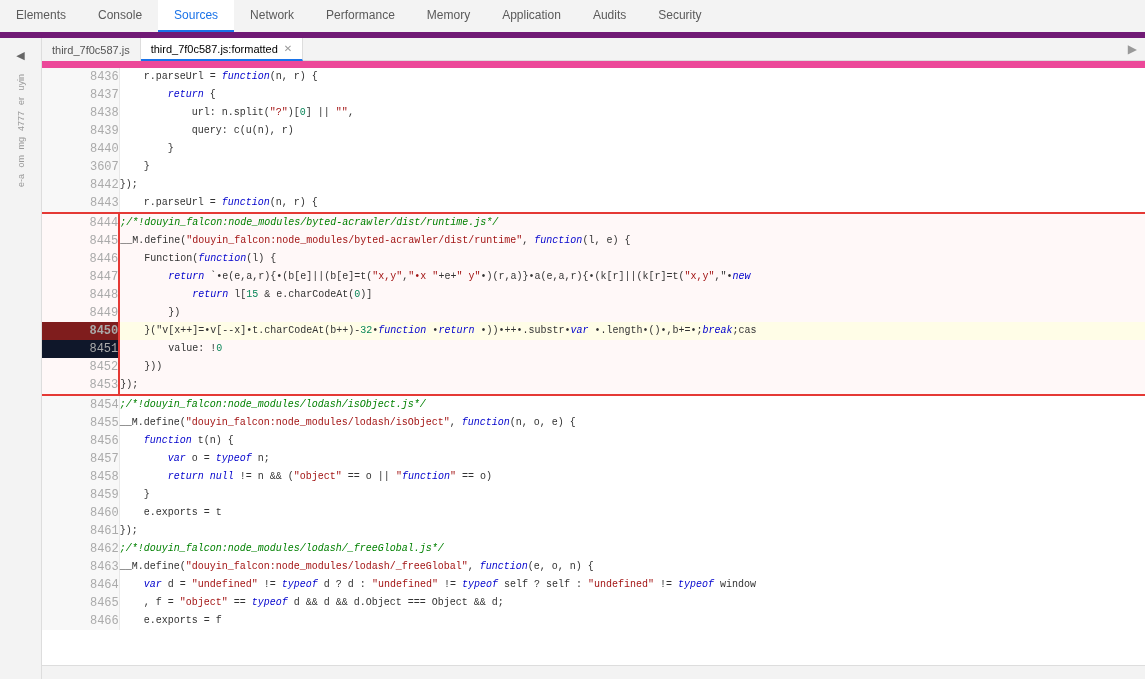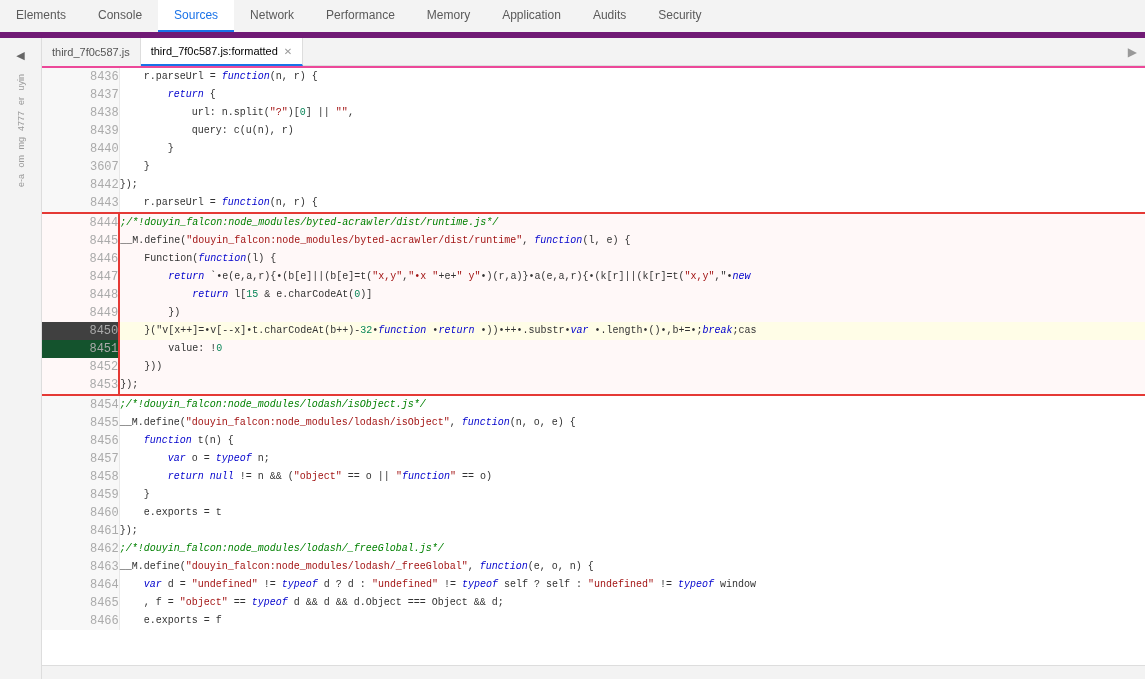--- a/index.html
+++ b/index.html
@@ -64,21 +64,21 @@
       writing-mode: vertical-rl;
       text-orientation: mixed;
       transform: rotate(180deg);
       margin-top: 6px;
     }
 
     
     .file-tabs {
       display: flex;
       align-items: stretch;
-      border-bottom: 2px solid #ec4899;
+      border-bottom: 7px solid #ec4899;
       background: #f3f3f3;
       height: 30px;
       flex-shrink: 0;
     }
     .file-tab {
       display: flex;
       align-items: center;
       padding: 0 10px;
       font-size: 11px;
       color: #555;
@@ -255,25 +255,25 @@
             </tr>
             <tr>
               <td class="line-num-col" style="background: rgb(255, 248, 248);">8448</td>
               <td class="code-col" style="background: rgb(255, 248, 248); border-left: 2px solid rgb(229, 57, 53);">            <span class="kw">return</span> l[<span class="num">15</span> &amp; e.charCodeAt(<span class="num">0</span>)]</td>
             </tr>
             <tr>
               <td class="line-num-col" style="background: rgb(255, 248, 248);">8449</td>
               <td class="code-col" style="background: rgb(255, 248, 248); border-left: 2px solid rgb(229, 57, 53);">        })</td>
             </tr>
             <tr>
-              <td class="line-num-col" style="background: #404040;">8450</td>
+              <td class="line-num-col" style="background: #7f1d1d; font-weight: bold;">8450</td>
               <td class="code-col" style="background: rgb(255, 253, 231); border-left: 2px solid rgb(229, 57, 53);">    }("v[x++]=•v[--x]•t.charCodeAt(b++)-<span class="num">32</span>•<span class="kw">function</span> •<span class="kw">return</span> •))•++•.substr•<span class="kw">var</span> •.length•()•,b+=•;<span class="kw">break</span>;cas</td>
             </tr>
             <tr>
-              <td class="line-num-col" style="background: #14532d;">8451</td>
+              <td class="line-num-col" style="background: #0f172a;">8451</td>
               <td class="code-col" style="background: rgb(255, 248, 248); border-left: 2px solid rgb(229, 57, 53);">        value: !<span class="num">0</span></td>
             </tr>
             <tr>
               <td class="line-num-col" style="background: rgb(255, 248, 248);">8452</td>
               <td class="code-col" style="background: rgb(255, 248, 248); border-left: 2px solid rgb(229, 57, 53);">    }))</td>
             </tr>
             <tr class="red-border-bottom">
               <td class="line-num-col" style="background: rgb(255, 248, 248);">8453</td>
               <td class="code-col" style="background: rgb(255, 248, 248); border-left: 2px solid rgb(229, 57, 53);">});</td>
             </tr>

